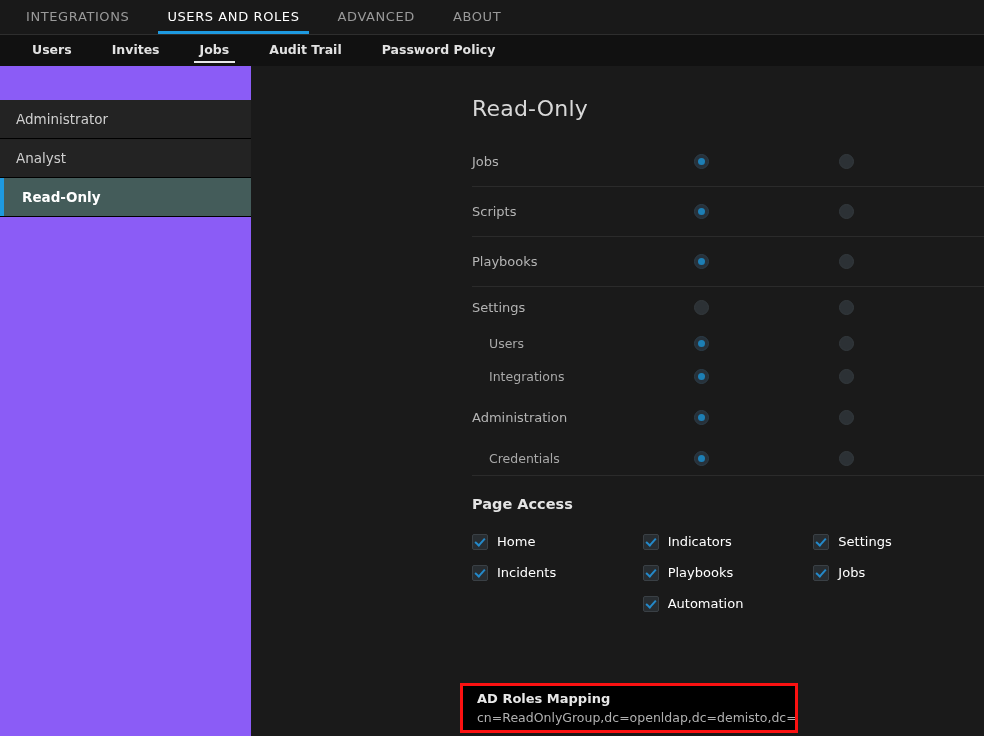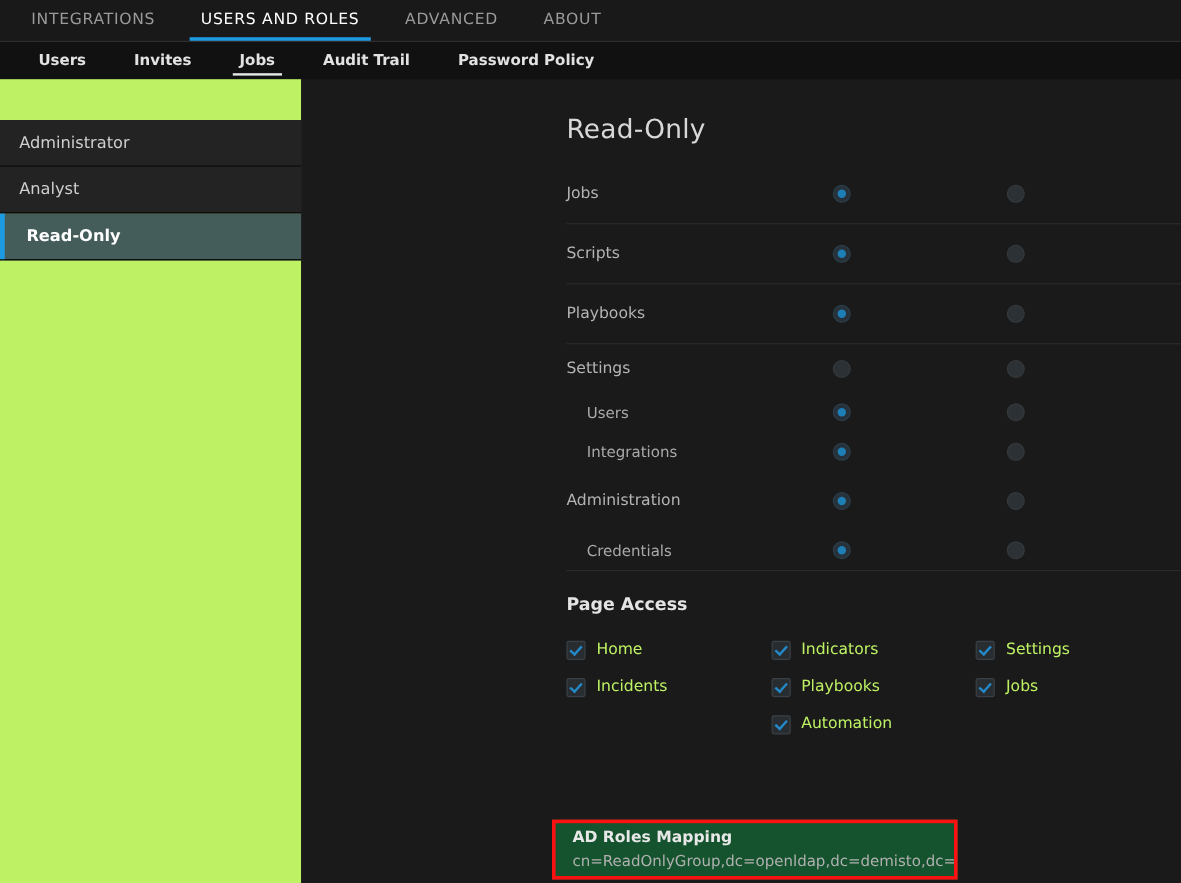--- a/index.html
+++ b/index.html
@@ -95,21 +95,21 @@
     height: 670px;
     background: #1a1a1a;
   }
 
   
   .sidebar {
     position: absolute;
     left: 0; top: 0;
     width: 251px;
     height: 670px;
-    background: #bef264;
+    background: #8b5cf6;
   }
   .role-list {
     position: absolute;
     left: 0; top: 34px;
     width: 251px;
   }
   .role-item {
     position: relative;
     height: 39px;
     line-height: 39px;
@@ -251,34 +251,34 @@
     content: "";
     position: absolute;
     left: 4px; top: 1px;
     width: 4px; height: 8px;
     border: solid #2489c9;
     border-width: 0 2.2px 2.2px 0;
     transform: rotate(42deg);
   }
   .pa-label {
     font-size: 13px;
-    color: #bef264;
+    color: #ffffff;
     white-space: nowrap;
   }
 
   
   .ad-map {
     position: absolute;
     left: 460px;
     top: 683px;
     width: 338px;
     height: 50px;
     box-sizing: border-box;
     border: 3px solid #fb1111;
-    background: #14532d;
+    background: #000000;
     padding: 3px 0 0 14px;
   }
   .ad-title {
     font-size: 13px;
     font-weight: bold;
     color: #e8e8e8;
     line-height: 19px;
     white-space: nowrap;
   }
   .ad-value {

